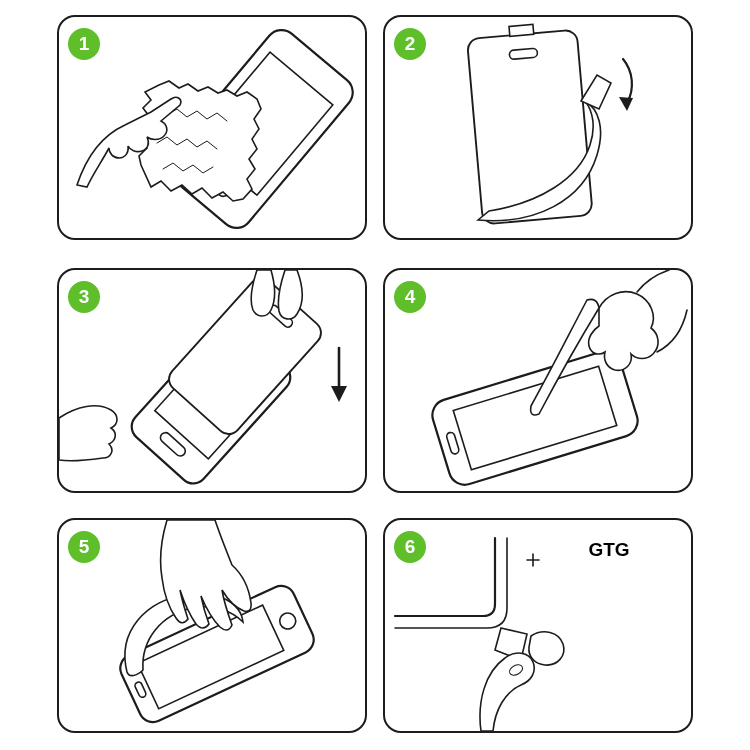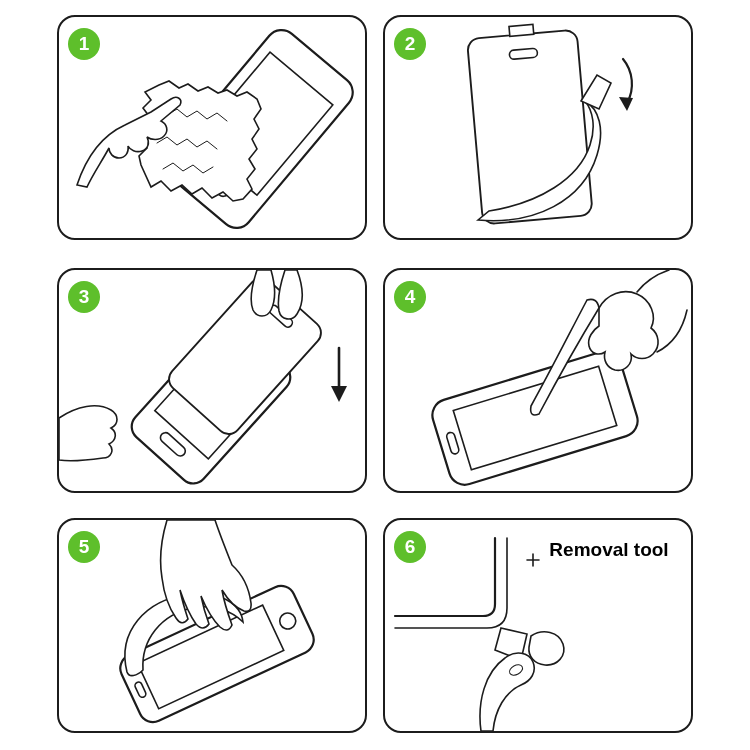--- a/index.html
+++ b/index.html
@@ -107,21 +107,21 @@
         <rect class="s15 fn" x="-88" y="-8" width="7" height="16" rx="3.5"></rect>
       </g>
       <path class="s15 fw" d="M68,152 C58,112 86,80 130,74 C160,70 182,84 184,102 C172,90 152,84 134,88 C102,94 82,120 84,150 C78,156 70,158 68,152 Z"></path>
       <path class="s15 fw" d="M108,0 C102,20 100,40 103,58 C105,74 110,88 117,98 Q123,107 129,99 C126,90 123,80 121,70 C125,82 130,94 137,104 Q144,112 150,104 C147,96 144,86 142,76 C147,88 153,99 161,107 Q169,114 173,105 C169,94 165,82 163,70 C169,80 177,88 185,91 Q193,93 192,83 C190,68 183,54 173,45 C167,30 160,12 156,0 Z"></path>
     </svg>
   </div>
 
   <div class="panel p6">
     <div class="badge">6</div>
     <div class="tool-label">
-      <div>Removal tool</div>
+      <div>GTG</div>
     </div>
     <svg class="art" viewBox="0 0 306 211">
       <path class="s2 fn" d="M110,18 L110,84 Q110,96 98,96 L10,96"></path>
       <path class="s15 fn" d="M122,18 L122,88 Q122,108 102,108 L10,108"></path>
       <path class="s15 fn" d="M142,40 h12 M148,34 v12"></path>
       <path class="s15 fw" d="M116,108 L142,114 L136,140 L110,130 Z"></path>
       <path class="s15 fw" d="M146,116 C158,108 174,112 178,124 C182,136 172,146 160,145 C149,144 143,136 144,127 Z"></path>
       <path class="s15 fw" d="M96,211 C92,182 100,152 120,138 C130,130 144,132 148,142 C152,152 146,161 136,165 C120,172 110,190 108,211 Z"></path>
       <ellipse class="s1 fn" cx="131" cy="150" rx="7" ry="4.5" transform="rotate(-28 131 150)"></ellipse>
     </svg>

